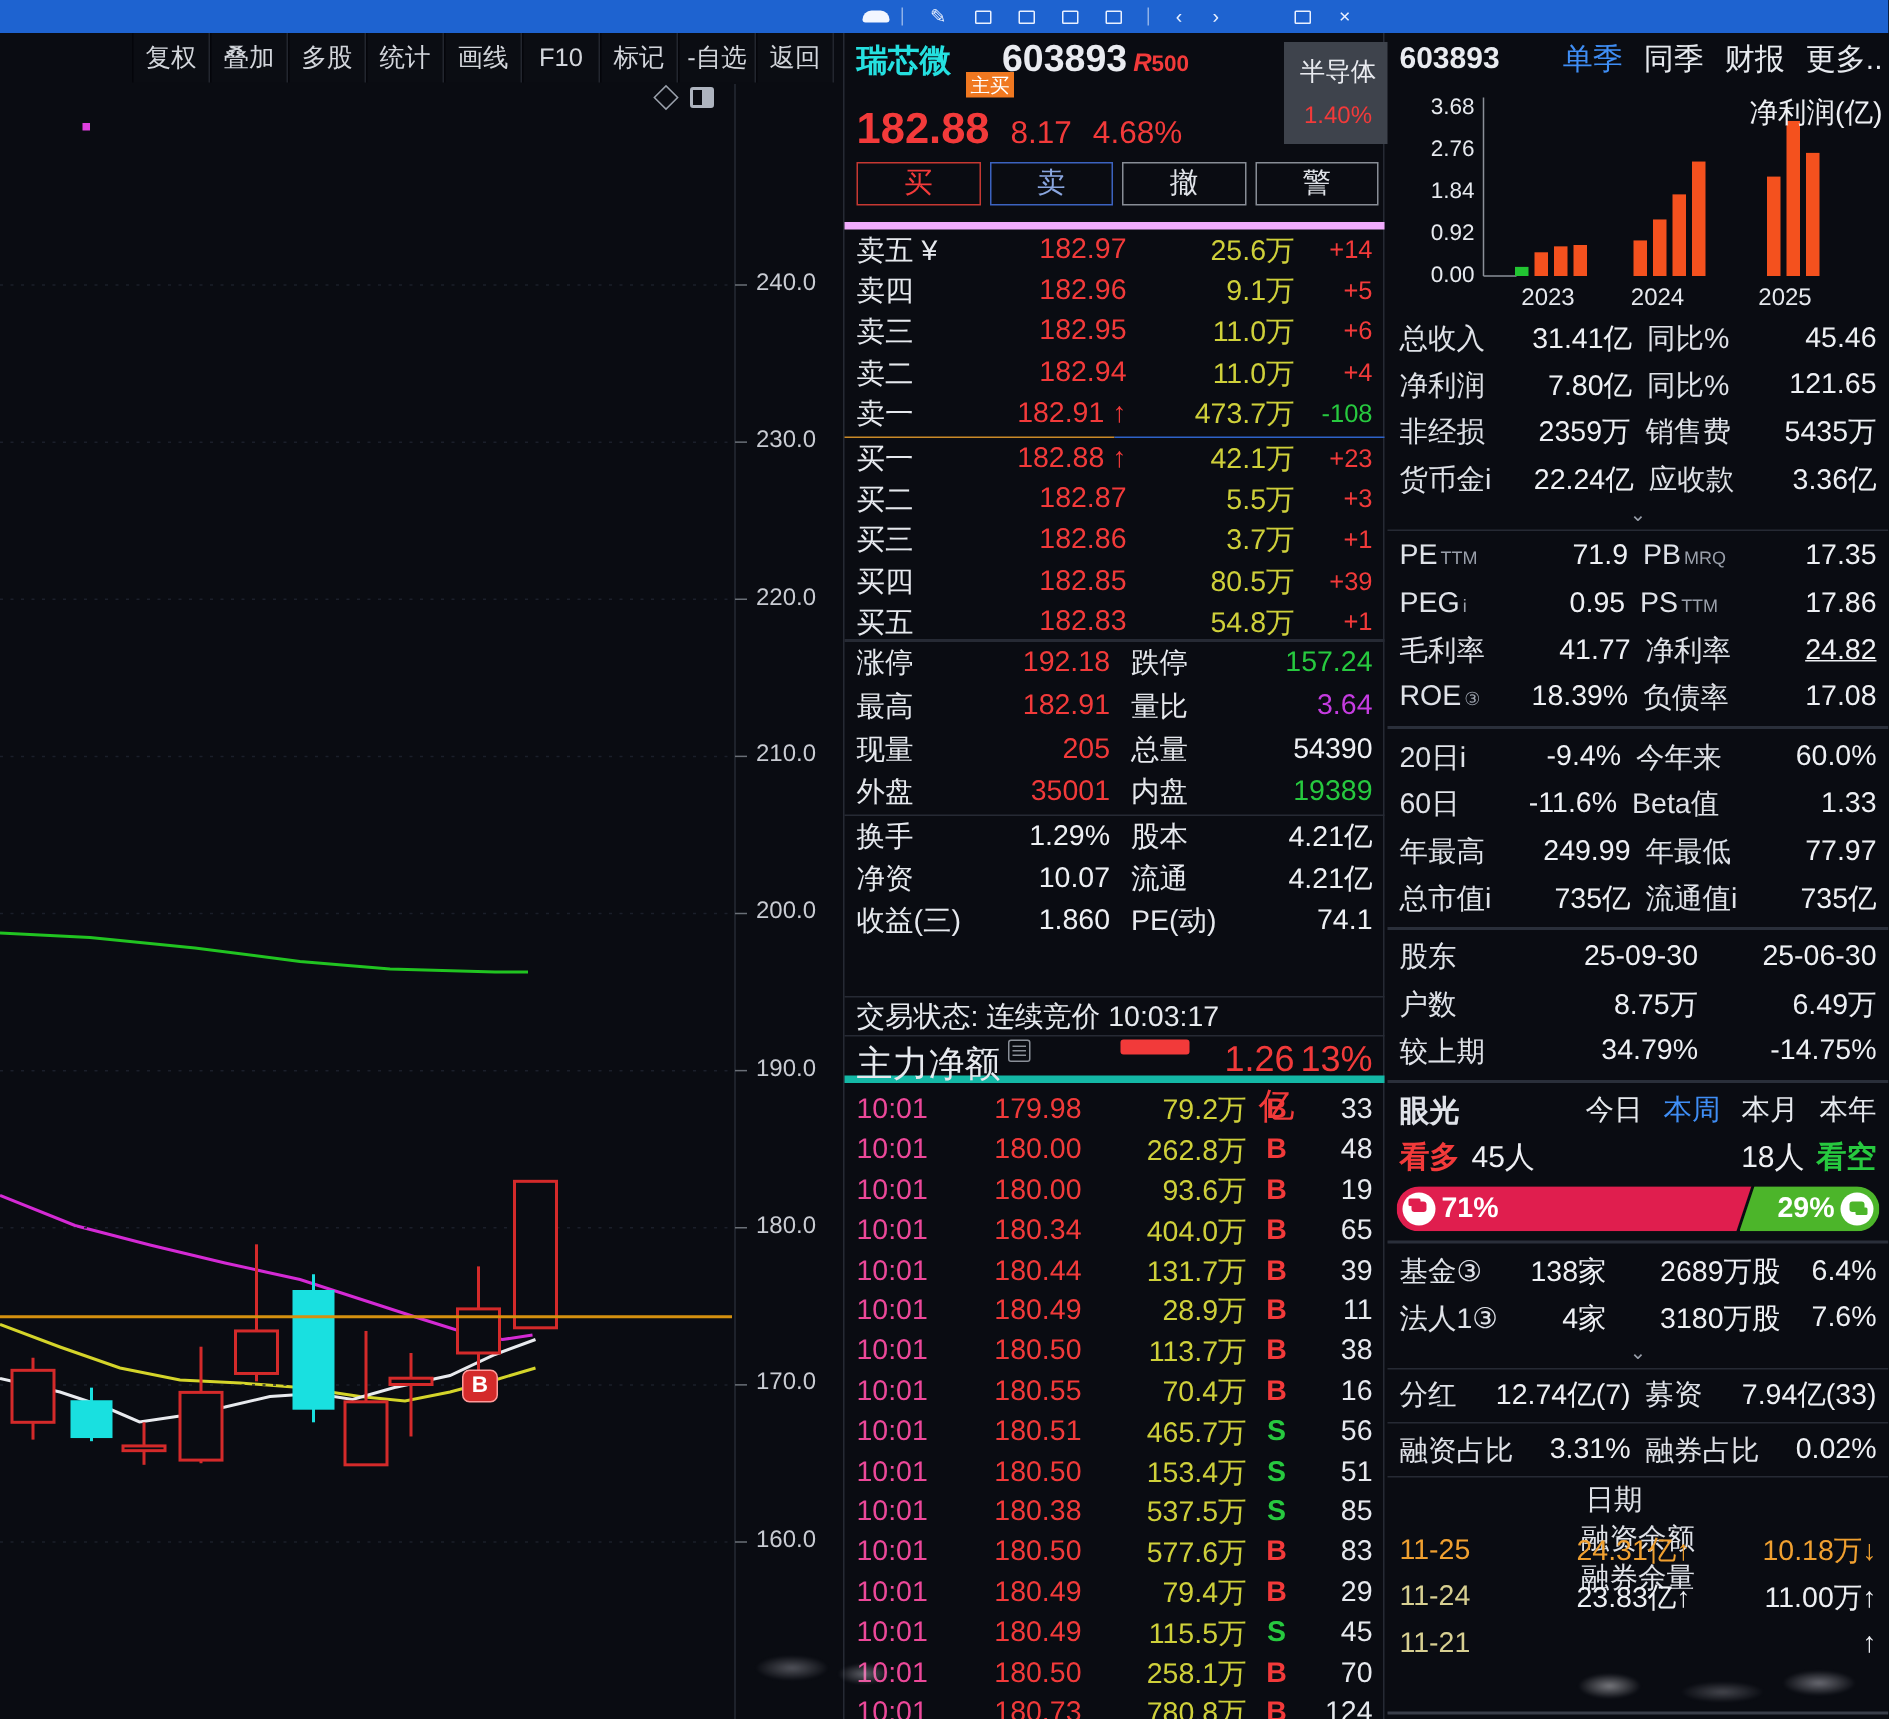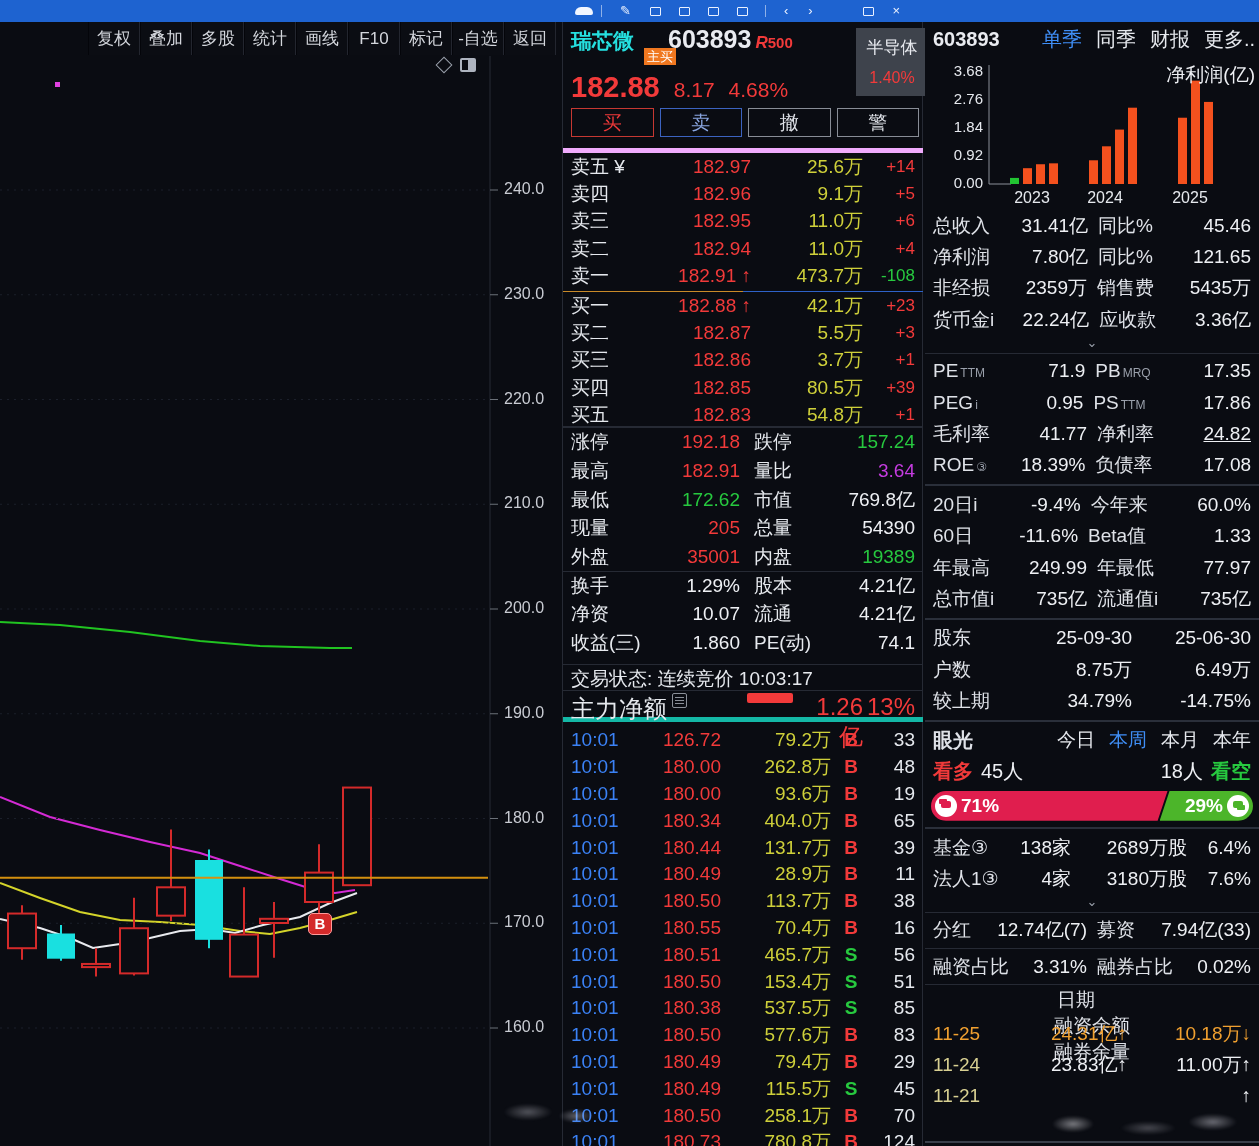--- a/index.html
+++ b/index.html
@@ -63,21 +63,21 @@
   .session { position:absolute; left:0; top:642px; width:360px; height:27px; line-height:27px; border-top:1px solid #262a34; border-bottom:1px solid #262a34; color:#e6e9ee; font-size:19px; padding:0 8px; }
   .flowrow { position:absolute; left:0; top:671px; width:360px; height:29px; display:flex; padding:0 8px; border-bottom:5px solid #14b8a6; font-size:24px; }
   .flow-label { color:#e6e9ee; }
   .flow-ico { width:15px; height:15px; border:1px solid #8a8f98; border-radius:2px; margin-left:5px; position:relative; }
   .flow-ico::after{ content:""; position:absolute; left:2px; top:3px; width:9px; height:1px; background:#8a8f98; box-shadow:0 3px 0 #8a8f98, 0 6px 0 #8a8f98;}
   .flow-bar { width:46px; height:10px; background:#f23a3a; border-radius:2px; margin-left:60px; }
   .flow-val { flex:1; text-align:right; color:#f23a3a; }
   .flow-pct { width:52px; text-align:right; color:#f23a3a; }
   .ticks { position:absolute; left:0; top:705px; width:360px; overflow:hidden; height:419px; }
   .tk-row { display:flex; height:26.8px; align-items:center; padding:0 8px; font-size:19px; }
-  .tk-t { width:58px; color:#3b82f6; }
+  .tk-t { width:58px; color:#ec4899; }
   .tk-p { flex:1; text-align:right; }
   .tk-v { width:110px; text-align:right; }
   .tk-s { width:40px; text-align:center; font-weight:bold; }
   .tk-n { width:44px; text-align:right; color:#e6e9ee; }
 
   
   .rp { position:absolute; left:925px; top:22px; width:334px; height:1124px; background:#0a0c12; }
   .rp-header { position:absolute; left:8px; top:4px; width:322px; display:flex; align-items:center; font-size:20px; }
   .rp-code { color:#e9ebf0; font-weight:bold; }
   .rp-tabs { margin-left:auto; display:flex; gap:14px; }
@@ -326,26 +326,20 @@
           <span class="st-l2">跌停</span>
           <span class="st-v c-green">157.24</span>
         </div>
         <div class="st-row">
           <span class="st-l">最高</span>
           <span class="st-v c-red">182.91</span>
           <span class="st-l2">量比</span>
           <span class="st-v c-magenta">3.64</span>
         </div>
         <div class="st-row">
-          <span class="st-l">最低</span>
-          <span class="st-v c-green">172.62</span>
-          <span class="st-l2">市值</span>
-          <span class="st-v c-white">769.8亿</span>
-        </div>
-        <div class="st-row">
           <span class="st-l">现量</span>
           <span class="st-v c-red">205</span>
           <span class="st-l2">总量</span>
           <span class="st-v c-white">54390</span>
         </div>
         <div class="st-row">
           <span class="st-l">外盘</span>
           <span class="st-v c-red">35001</span>
           <span class="st-l2">内盘</span>
           <span class="st-v c-green">19389</span>
@@ -373,21 +367,21 @@
     <div class="flowrow">
       <span class="flow-label">主力净额</span>
       <span class="flow-ico"></span>
       <span class="flow-bar"></span>
       <span class="flow-val">1.26亿</span>
       <span class="flow-pct">13%</span>
     </div>
     <div class="ticks" id="tick-rows">
         <div class="tk-row">
           <span class="tk-t">10:01</span>
-          <span class="tk-p c-red">126.72</span>
+          <span class="tk-p c-red">179.98</span>
           <span class="tk-v c-yellow">79.2万</span>
           <span class="tk-s c-red">B</span>
           <span class="tk-n">33</span>
         </div>
         <div class="tk-row">
           <span class="tk-t">10:01</span>
           <span class="tk-p c-red">180.00</span>
           <span class="tk-v c-yellow">262.8万</span>
           <span class="tk-s c-red">B</span>
           <span class="tk-n">48</span>

